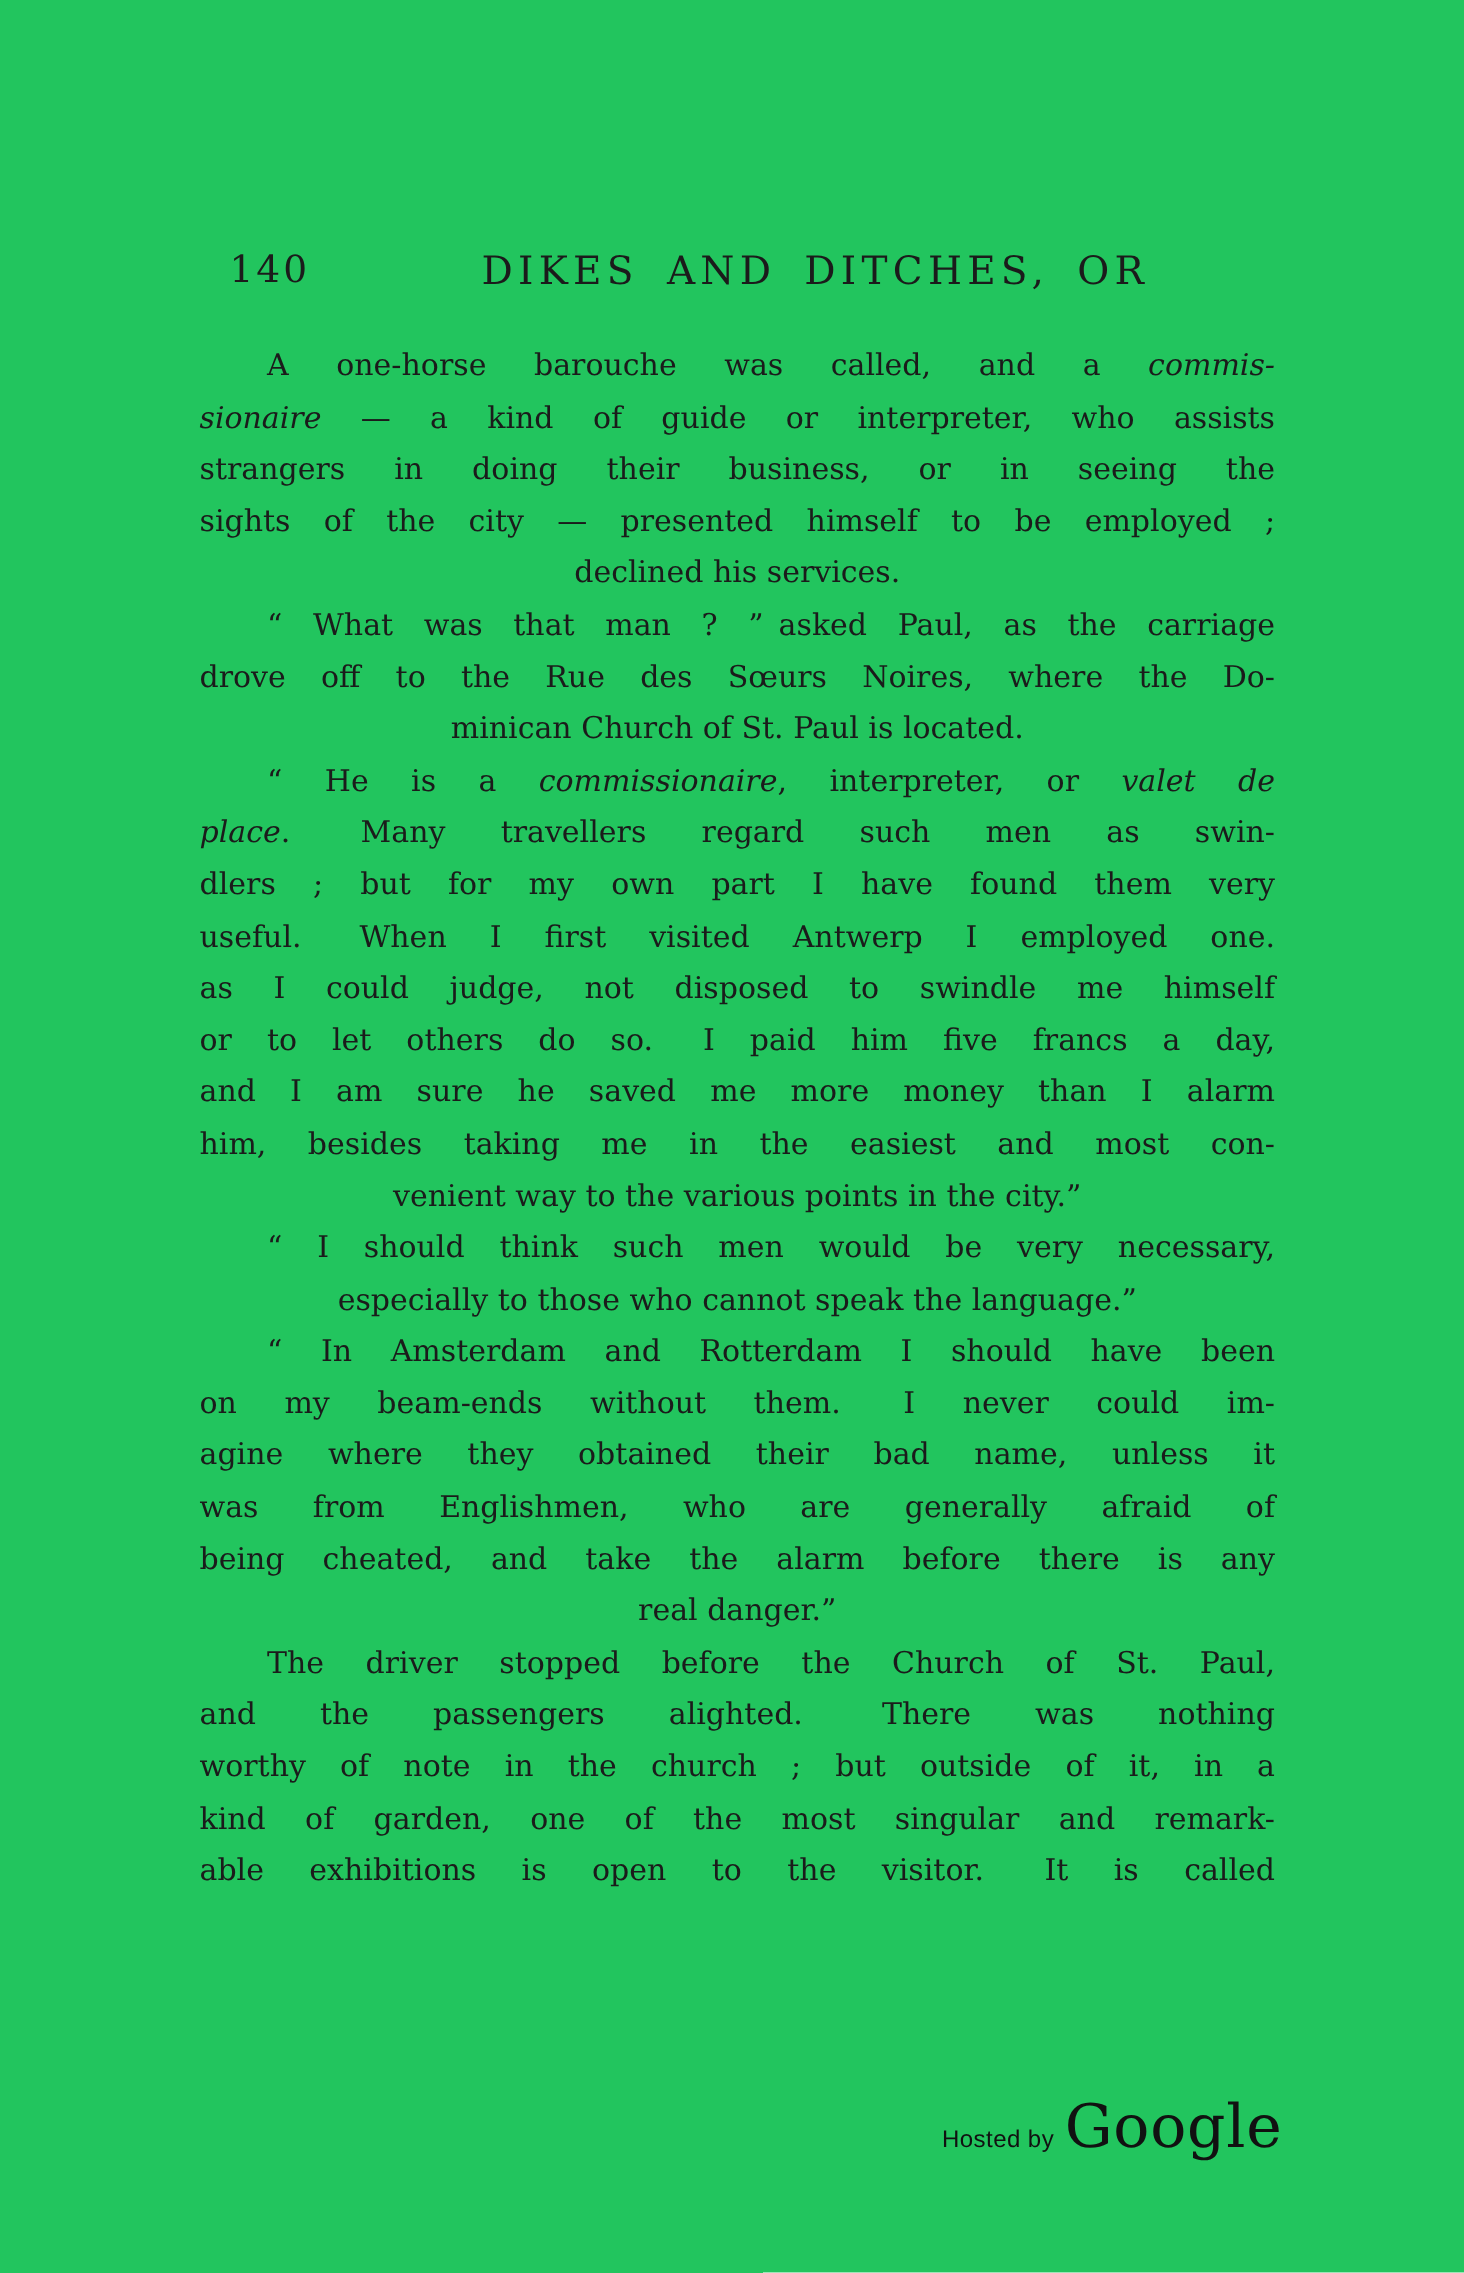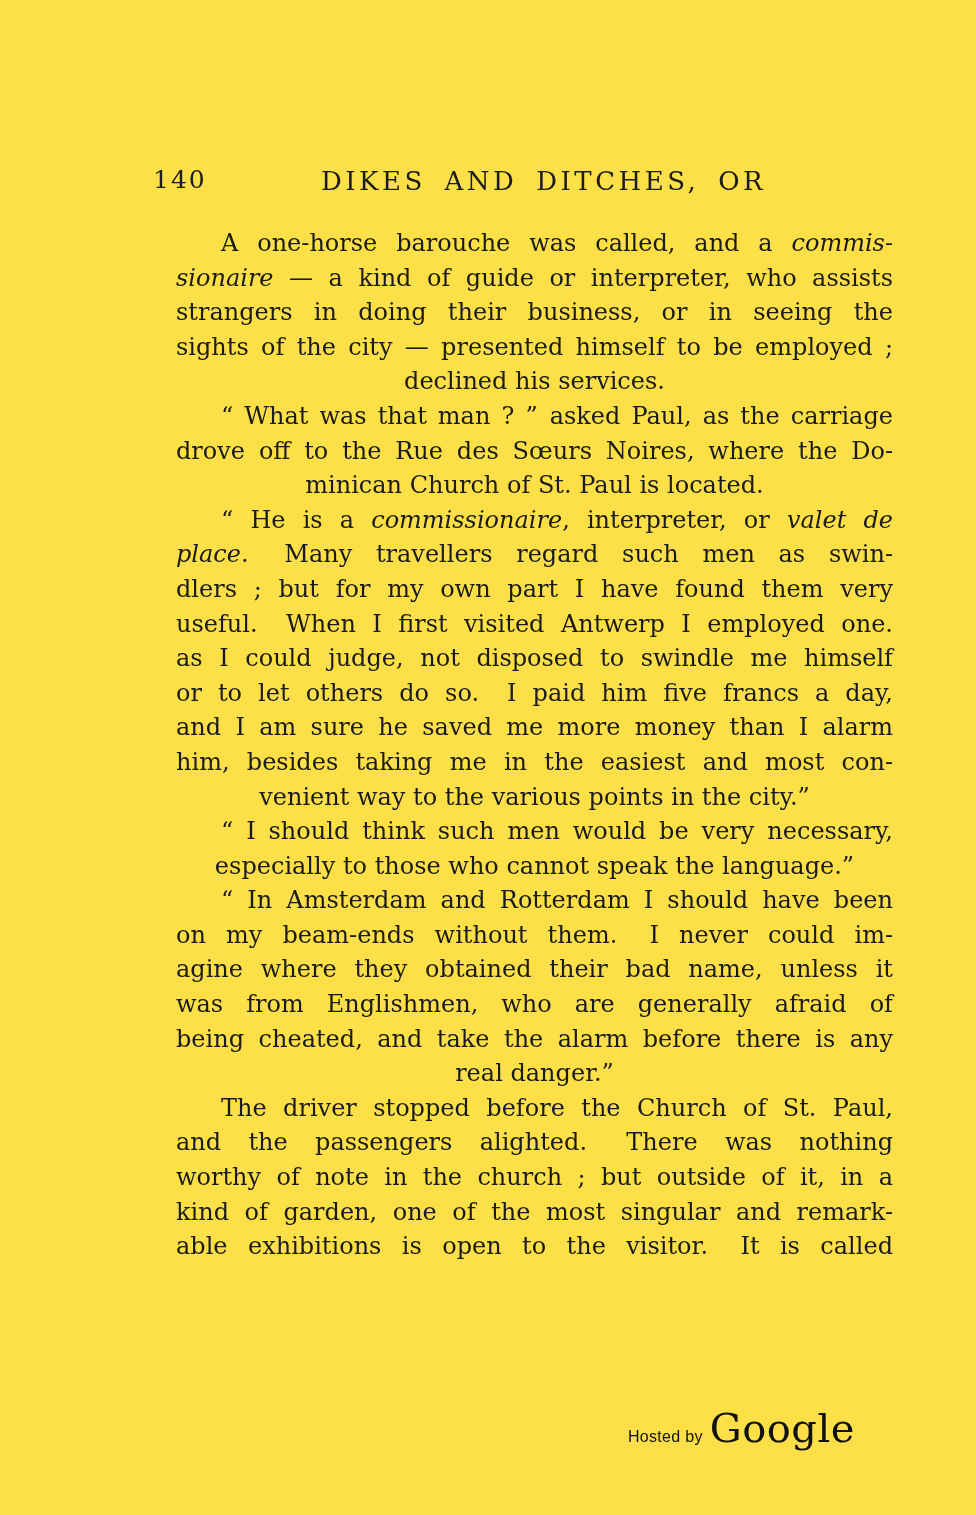--- a/index.html
+++ b/index.html
@@ -4,21 +4,21 @@
 <style>
   html, body {
     margin: 0;
     padding: 0;
     background: #ffffff;
   }
   .page {
     position: relative;
     width: 976px;
     height: 1515px;
-    background: #fde047;
+    background: #22c55e;
     overflow: hidden;
     font-family: "DejaVu Serif", serif;
     color: #1b1b1b;
   }
   .running-header {
     position: absolute;
     top: 163px;
     left: 133px;
     width: 717px;
     height: 34px;
@@ -37,23 +37,22 @@
     font-size: 26px;
     letter-spacing: 3.5px;
     word-spacing: 7px;
     white-space: nowrap;
   }
   .text-block {
     position: absolute;
     top: 226px;
     left: 133px;
     width: 717px;
-    font-size: 24px;
+    font-size: 20px;
     line-height: 34.6px;
-    margin-left: 43px;
   }
   .line {
     width: 100%;
     text-align: center;
     white-space: normal;
   }
   .line.justify {
     text-align: justify;
     text-align-last: justify;
   }
@@ -63,21 +62,20 @@
   }
   .italic {
     font-style: italic;
   }
   .scan-footer {
     position: absolute;
     top: 1398px;
     left: 628px;
     display: flex;
     align-items: baseline;
-    margin-top: 10px;
   }
   .hosted-by {
     font-family: "Liberation Sans", sans-serif;
     font-size: 16px;
     color: #111111;
     letter-spacing: 0.3px;
   }
   .google-logo {
     font-family: "DejaVu Serif", serif;
     font-size: 40px;

